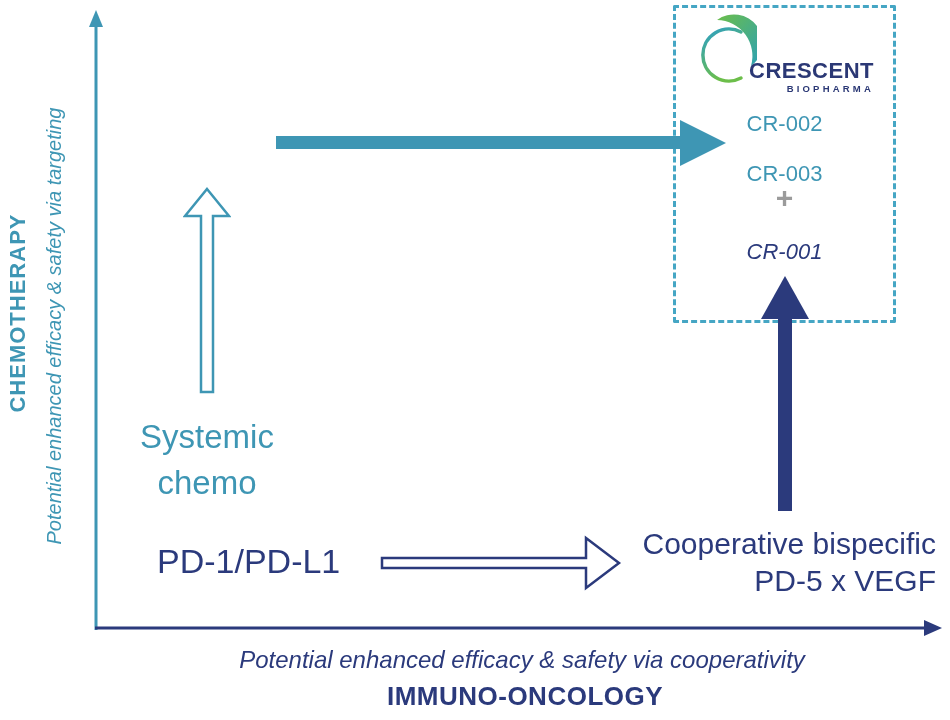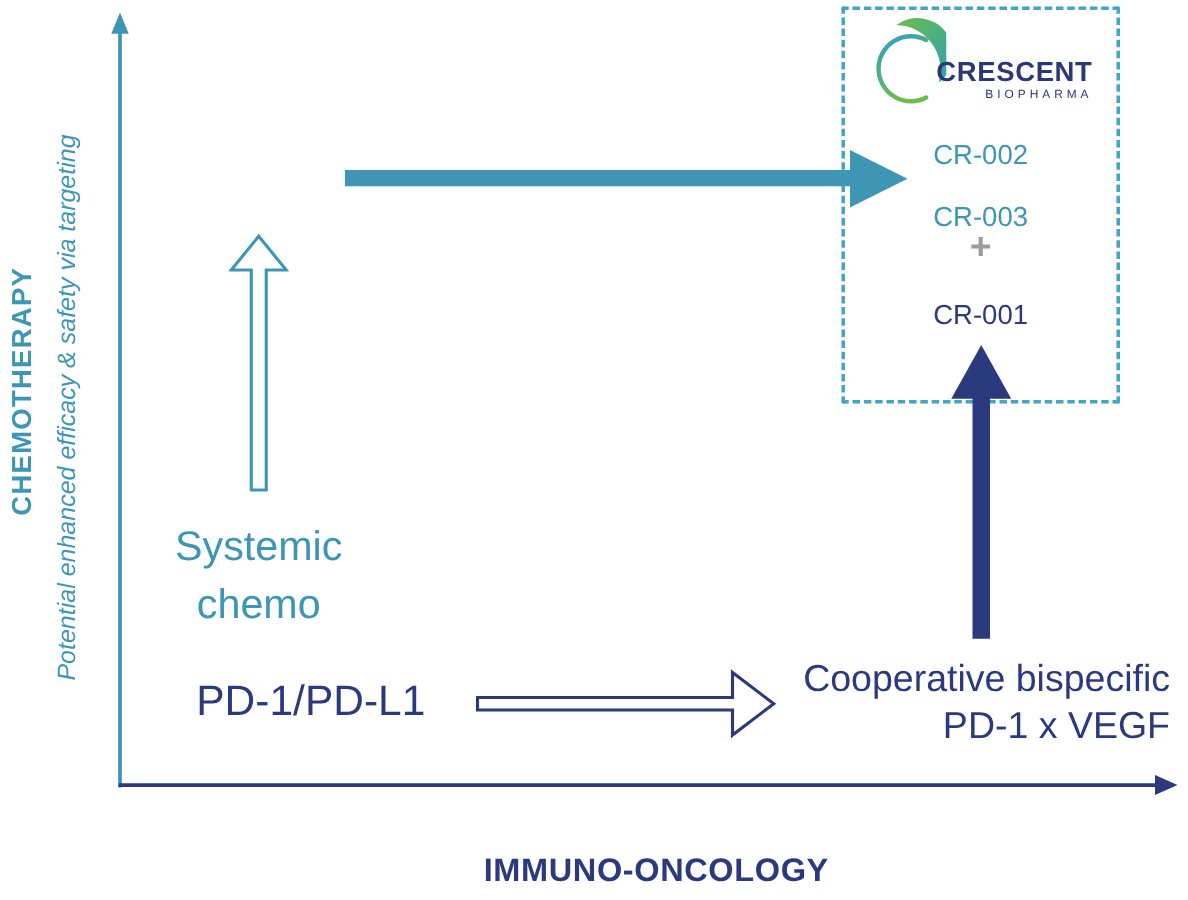--- a/index.html
+++ b/index.html
@@ -41,45 +41,46 @@
   
   .portfolio-box{
     left:673px;top:5px;width:223px;height:318px;
     border:3px dashed var(--teal-border,#45A6C4);border-radius:2px;box-sizing:border-box;
   }
   .portfolio-box .row{position:absolute;left:0;right:0;text-align:center;}
   .cr{font-size:22px;line-height:38px;}
   .cr-002{top:97px;}
   .cr-003{top:133px;margin-top:14px;}
   .plus-row{top:172px;font-size:30px;line-height:36px;font-weight:bold;color:var(--gray-plus,#9B9B9B);}
-  .cr-001{top:225px;}
+  .cr-001{top:225px;font-style:italic;}
 
   
   .logo{position:absolute;left:17px;top:6px;display:flex;align-items:flex-start;}
-  .logo-text{margin-left:-8px;margin-top:32px;}
+  .logo-text{margin-left:-8px;margin-top:45px;}
   .logo-name{font-weight:bold;font-size:22px;letter-spacing:0.5px;color:var(--logo-navy,#2B3875);line-height:24px;}
-  .logo-sub{font-size:9.5px;letter-spacing:3.2px;font-weight:normal;color:var(--logo-navy,#2B3875);text-align:right;line-height:12px;}
+  .logo-sub{font-size:9.5px;letter-spacing:3.2px;font-weight:bold;color:var(--logo-navy,#2B3875);text-align:right;line-height:12px;}
 </style>
 </head>
 <body>
 
 <div class="stage">
 
   <svg class="abs" style="left:86px;top:10px;" width="20" height="622" viewBox="0 0 20 622">
     <line x1="10" y1="14" x2="10" y2="620" style="stroke:var(--teal,#3E96B4);stroke-width:3;"></line>
     <polygon points="10,0 3,17 17,17" style="fill:var(--teal,#3E96B4);"></polygon>
   </svg>
 
   <svg class="abs" style="left:92px;top:618px;" width="852" height="20" viewBox="0 0 852 20">
     <line x1="3" y1="10" x2="834" y2="10" style="stroke:var(--navy,#2B3A7C);stroke-width:3;"></line>
     <polygon points="850,10 832,2 832,18" style="fill:var(--navy,#2B3A7C);"></polygon>
   </svg>
 
   <div class="abs y-cat">CHEMOTHERAPY</div>
   <div class="abs y-label">Potential enhanced efficacy &amp; safety via targeting</div>
+  <div class="abs x-label">Potential enhanced efficacy &amp; safety via cooperativity</div>
   <div class="abs x-cat">IMMUNO-ONCOLOGY</div>
 
   <div class="abs portfolio-box">
     <div class="logo">
       <svg width="64" height="76" viewBox="0 0 64 76">
         <defs>
           <linearGradient id="gradCrescent" x1="0" y1="0" x2="1" y2="1">
             <stop offset="0" style="stop-color:var(--logo-green,#6CBE4A);"></stop>
             <stop offset="1" style="stop-color:var(--logo-teal,#2AA0B8);"></stop>
           </linearGradient>
@@ -102,21 +103,21 @@
     <div class="row cr cr-001 navy-text">CR-001</div>
   </div>
 
   <div class="abs node-syschemo teal-text">
     <div>Systemic</div>
     <div>chemo</div>
   </div>
   <div class="abs node-pd1 navy-text">PD-1/PD-L1</div>
   <div class="abs node-bispecific navy-text">
     <div>Cooperative bispecific</div>
-    <div>PD-1 x VEGF</div>
+    <div>PD-5 x VEGF</div>
   </div>
 
   <svg class="abs" style="left:276px;top:119px;" width="452" height="48" viewBox="0 0 452 48">
     <rect x="0" y="17" width="410" height="13" style="fill:var(--teal,#3E96B4);"></rect>
     <polygon points="404,1 450,24 404,47" style="fill:var(--teal,#3E96B4);"></polygon>
   </svg>
 
   <svg class="abs" style="left:183px;top:187px;" width="48" height="208" viewBox="0 0 48 208">
     <path d="M24,2 L46,29 L30,29 L30,205 L18,205 L18,29 L2,29 Z" style="fill:#ffffff;stroke:var(--teal,#3E96B4);stroke-width:2.5;stroke-linejoin:miter;"></path>
   </svg>

